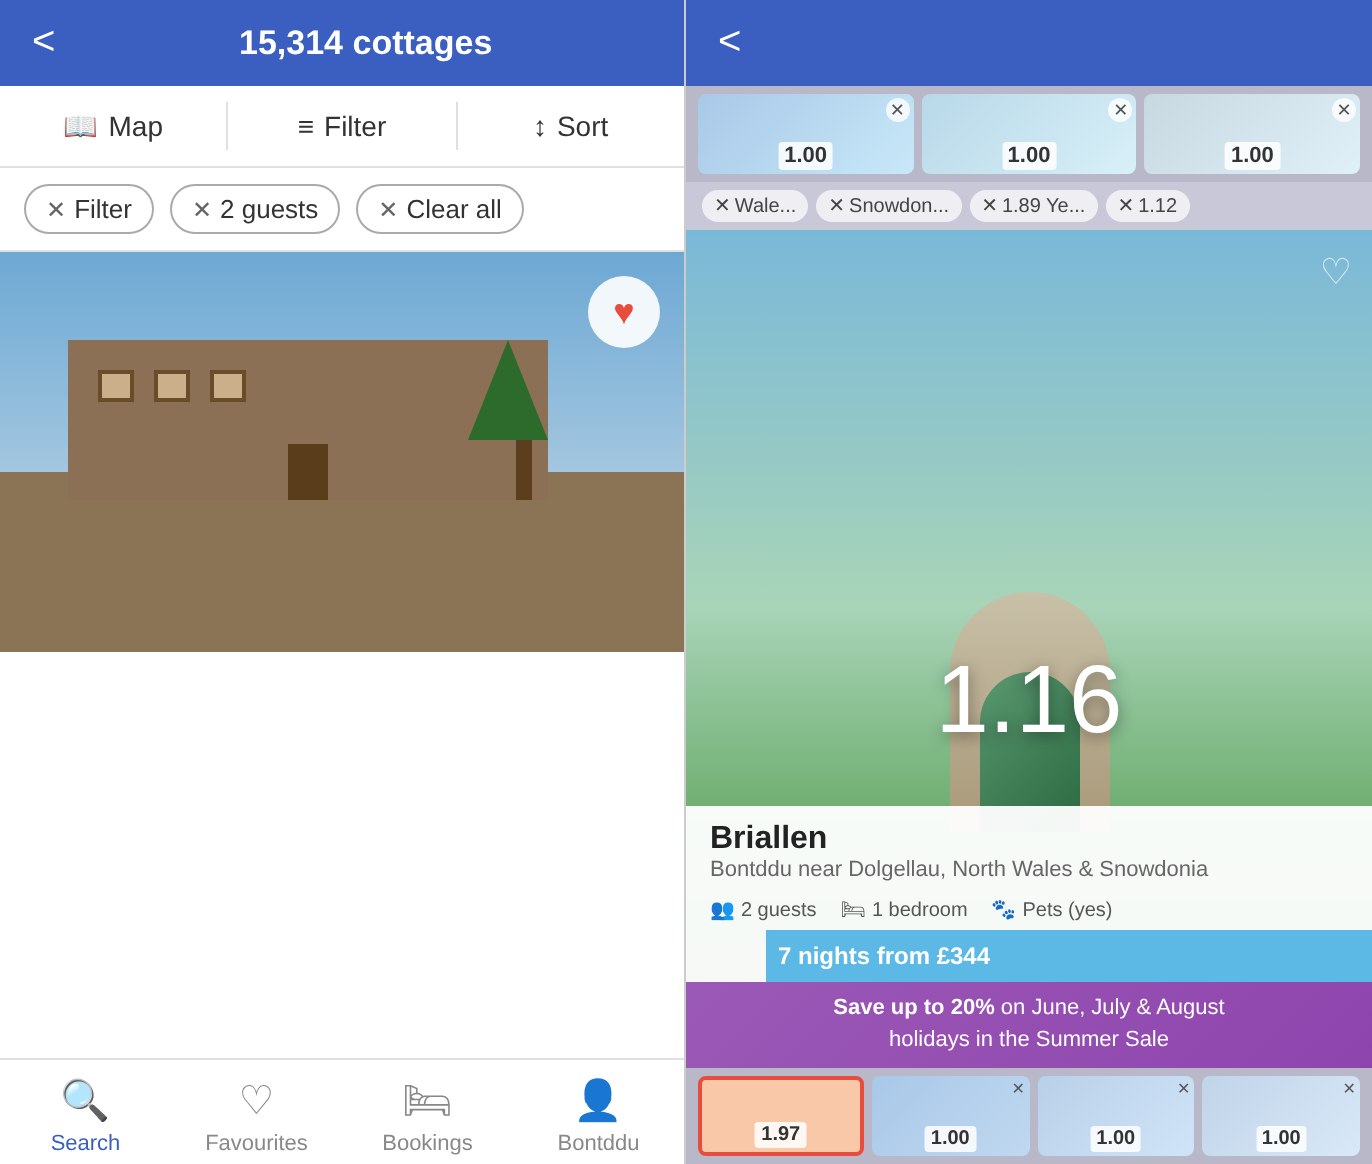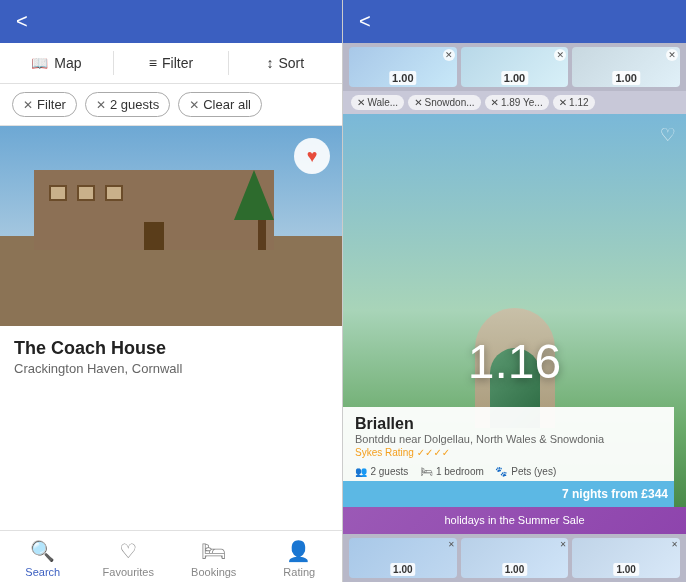--- a/index.html
+++ b/index.html
@@ -313,21 +313,21 @@
       font-weight: 400;
       color: #fff;
       text-shadow: 0 2px 8px rgba(0,0,0,0.4);
       white-space: nowrap;
     }
 
     .card-info {
       position: absolute;
       bottom: 0;
       left: 0;
-      right: 12px;
+      right: 0;
       background: rgba(255,255,255,0.95);
     }
 
     .card-info-main {
       padding: 8px 12px 4px;
     }
     .card-info-title {
       font-size: 16px;
       font-weight: 700;
       color: #222;
@@ -349,25 +349,26 @@
       color: #555;
     }
     .feature {
       display: flex;
       align-items: center;
       gap: 3px;
     }
     .card-cta {
       background: #5cb8e4;
       color: #fff;
-      text-align: right;
+      text-align: left;
       padding: 6px;
       font-size: 12px;
       font-weight: 600;
       cursor: pointer;
+      margin-left: 40px;
     }
 
     
     .summer-sale {
       background: linear-gradient(135deg, #9b59b6, #8e44ad);
       padding: 6px 12px;
       font-size: 11px;
       color: #fff;
       text-align: center;
       line-height: 1.4;
@@ -414,20 +415,21 @@
       color: #555;
     }
   </style>
 </head>
 <body>
 
 <div class="phone-left">
 
   <div class="header-left">
     <span class="back-btn">&lt;</span>
+    <span class="header-title">15,314 cottages</span>
   </div>
 
   <div class="toolbar">
     <div class="toolbar-btn">
       <span class="toolbar-icon">📖</span>
       <span>Map</span>
     </div>
     <div class="toolbar-btn">
       <span class="toolbar-icon">≡</span>
       <span>Filter</span>
@@ -468,41 +470,37 @@
       <div class="tree">
         <div class="tree-top"></div>
         <div class="tree-trunk"></div>
       </div>
     </div>
     <div class="heart-btn">
       <span>♥</span>
     </div>
   </div>
 
-  <div class="listing-info">
-    <div class="listing-title">The Coach House</div>
-    <div class="listing-location">Crackington Haven, Cornwall</div>
-  </div>
 
   <div class="bottom-nav">
     <div class="nav-item active">
       <span class="nav-icon">🔍</span>
       <span>Search</span>
     </div>
     <div class="nav-item">
       <span class="nav-icon">♡</span>
       <span>Favourites</span>
     </div>
     <div class="nav-item">
       <span class="nav-icon">🛏</span>
       <span>Bookings</span>
     </div>
     <div class="nav-item">
       <span class="nav-icon">👤</span>
-      <span>Rating</span>
+      <span>Bontddu</span>
     </div>
   </div>
 
 </div>
 
 <div class="phone-right">
 
   <div class="header-right">
     <span class="back-btn">&lt;</span>
   </div>
@@ -551,48 +549,51 @@
         <div class="arch-inner"></div>
       </div>
       <span class="heart-right">♡</span>
       <div class="big-price">1.16</div>
     </div>
 
     <div class="card-info">
       <div class="card-info-main">
         <div class="card-info-title">Briallen</div>
         <div class="card-info-sub">Bontddu near Dolgellau, North Wales &amp; Snowdonia</div>
-        <div class="card-rating">
-          <span>Sykes Rating</span>
-          <span>✓✓✓✓</span>
-        </div>
       </div>
       <div class="card-features">
         <div class="feature">
           <span>👥</span>
           <span>2 guests</span>
         </div>
         <div class="feature">
           <span>🛏</span>
           <span>1 bedroom</span>
         </div>
         <div class="feature">
           <span>🐾</span>
           <span>Pets (yes)</span>
         </div>
       </div>
       <div class="card-cta">7 nights from £344</div>
     </div>
   </div>
 
   <div class="summer-sale">
+    <div>
+      <strong>Save up to 20%</strong>
+      <span> on June, July &amp; August</span>
+    </div>
     <div>holidays in the Summer Sale</div>
   </div>
 
   <div class="bottom-strip">
+    <div class="bottom-thumb active-thumb">
+      <span class="bottom-thumb-price">1.97</span>
+    </div>
     <div class="bottom-thumb">
       <div style="width:100%;height:100%;background:linear-gradient(135deg,#a8c8e8,#c0d8f0);"></div>
       <span class="bottom-thumb-close">✕</span>
       <span class="bottom-thumb-price">1.00</span>
     </div>
     <div class="bottom-thumb">
       <div style="width:100%;height:100%;background:linear-gradient(135deg,#b8d0e8,#d0e4f8);"></div>
       <span class="bottom-thumb-close">✕</span>
       <span class="bottom-thumb-price">1.00</span>
     </div>

